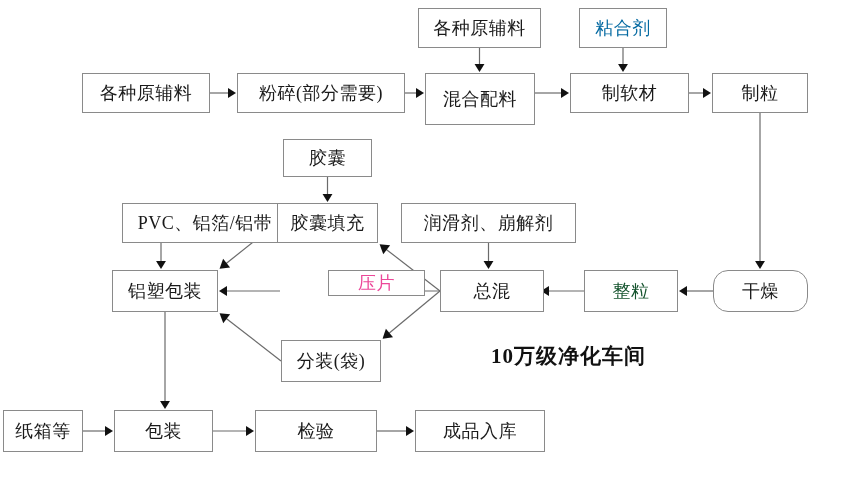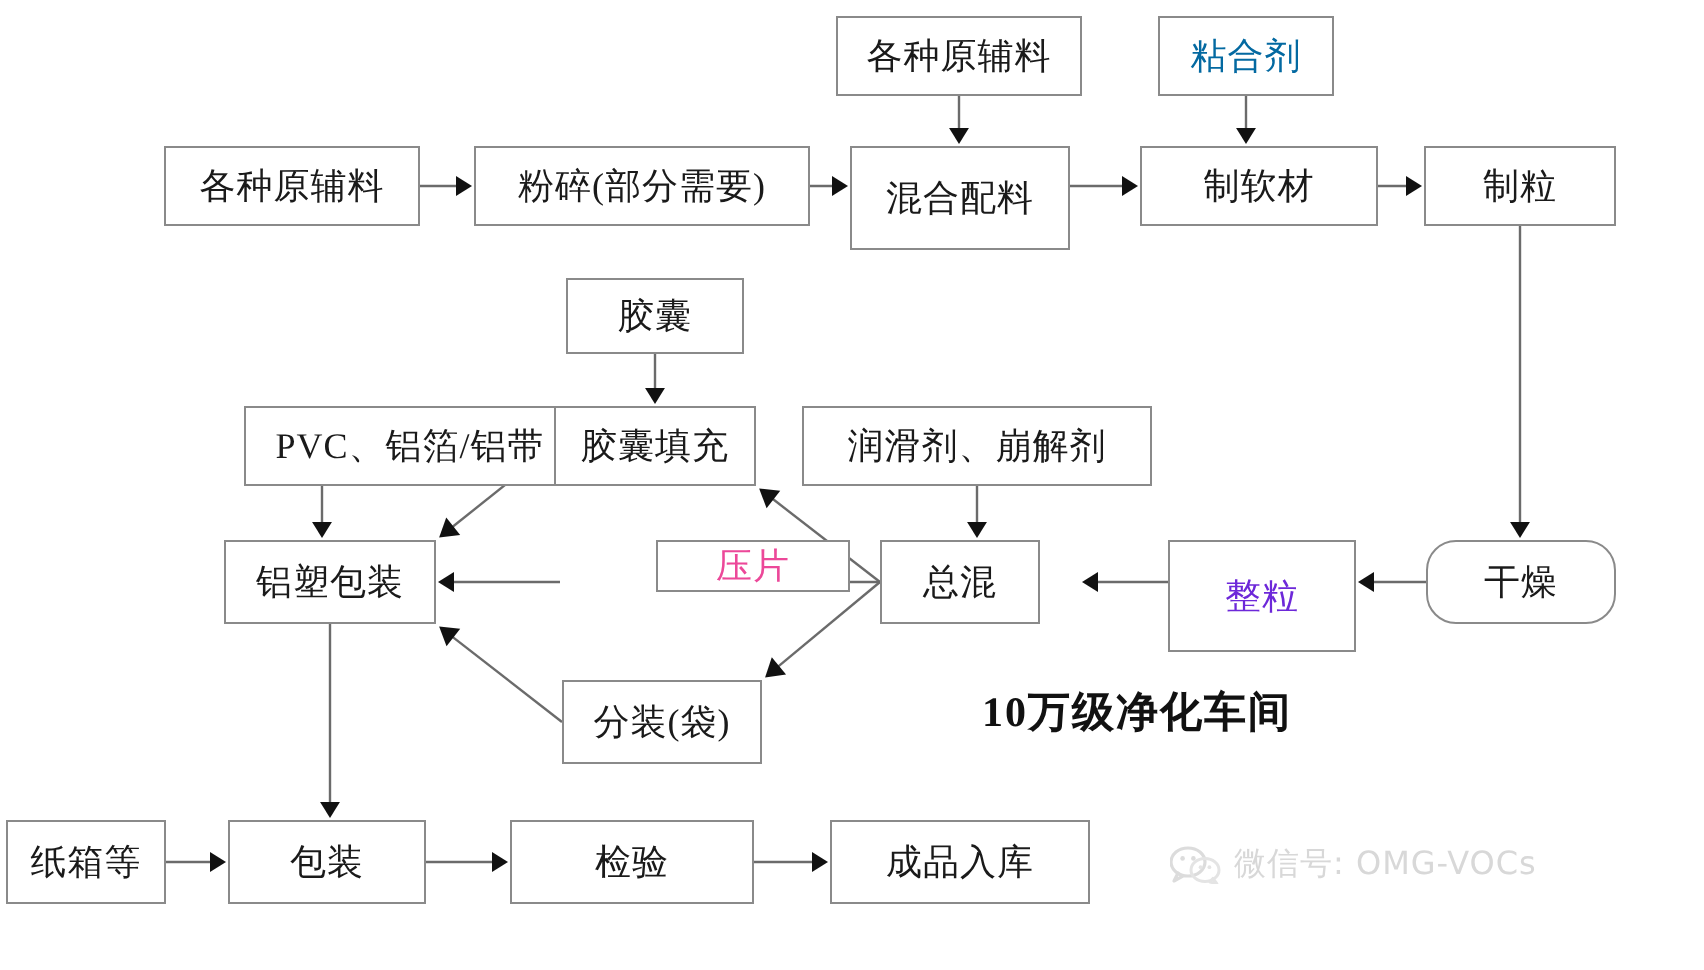--- a/index.html
+++ b/index.html
@@ -148,24 +148,24 @@
       </div>
       <div class="node" style="left: 401px; top: 203px; width: 175px; height: 40px; border-color: rgb(138, 138, 138); color: rgb(26, 26, 26);">
         <span>润滑剂、崩解剂</span>
       </div>
       <div class="node" style="left: 112px; top: 270px; width: 106px; height: 42px; border-color: rgb(138, 138, 138); color: rgb(26, 26, 26);">
         <span>铝塑包装</span>
       </div>
       <div class="node" style="left: 280px; top: 270px; width: 97px; height: 26px; border-color: rgb(138, 138, 138); color: #ec4899; margin-left: 48px;">
         <span>压片</span>
       </div>
-      <div class="node" style="left: 440px; top: 270px; width: 80px; height: 42px; border-color: rgb(138, 138, 138); color: rgb(26, 26, 26);">
+      <div class="node" style="left: 440px; top: 270px; width: 104px; height: 42px; border-color: rgb(138, 138, 138); color: rgb(26, 26, 26);">
         <span>总混</span>
       </div>
-      <div class="node" style="left: 584px; top: 270px; width: 94px; height: 56px; border-color: rgb(138, 138, 138); color: #6d28d9;">
+      <div class="node" style="left: 584px; top: 270px; width: 94px; height: 42px; border-color: rgb(138, 138, 138); color: #14532d;">
         <span>整粒</span>
       </div>
       <div class="node" style="left: 713px; top: 270px; width: 95px; height: 42px; border-color: rgb(138, 138, 138); color: rgb(26, 26, 26); border-radius: 15px;">
         <span>干燥</span>
       </div>
       <div class="node" style="left: 281px; top: 340px; width: 100px; height: 42px; border-color: rgb(138, 138, 138); color: rgb(26, 26, 26);">
         <span>分装(袋)</span>
       </div>
       <div class="node" style="left: 3px; top: 410px; width: 80px; height: 42px; border-color: rgb(138, 138, 138); color: rgb(26, 26, 26);">
         <span>纸箱等</span>
@@ -176,29 +176,14 @@
       <div class="node" style="left: 255px; top: 410px; width: 122px; height: 42px; border-color: rgb(138, 138, 138); color: rgb(26, 26, 26);">
         <span>检验</span>
       </div>
       <div class="node" style="left: 415px; top: 410px; width: 130px; height: 42px; border-color: rgb(138, 138, 138); color: rgb(26, 26, 26);">
         <span>成品入库</span>
       </div>
     </div>
 
   <div class="zone-label" id="zone-label" style="left: 491px; top: 342px;">10万级净化车间</div>
 
-  <div class="watermark" id="watermark" style="left: 585px; top: 422px; color: rgb(216, 216, 216);">
-    <span>
-      <svg width="26" height="19" viewBox="0 0 26 19">
-        <ellipse cx="9" cy="8" rx="8.5" ry="7" fill="none" stroke="#dcdcdc" stroke-width="1.6"></ellipse>
-        <path d="M4 13.5 L2 17.5 L6.2 15.2 Z" fill="none" stroke="#dcdcdc" stroke-width="1.6" stroke-linejoin="round"></path>
-        <circle cx="6.3" cy="6.2" r="1.15" fill="#dcdcdc"></circle>
-        <circle cx="11.7" cy="6.2" r="1.15" fill="#dcdcdc"></circle>
-        <ellipse cx="17.5" cy="12" rx="7" ry="5.8" fill="none" stroke="#e4e4e4" stroke-width="1.5"></ellipse>
-        <path d="M21.5 16.2 L23.4 18.8 L20 18 Z" fill="none" stroke="#e4e4e4" stroke-width="1.5" stroke-linejoin="round"></path>
-        <circle cx="15.3" cy="10.6" r="0.95" fill="#e4e4e4"></circle>
-        <circle cx="19.7" cy="10.6" r="0.95" fill="#e4e4e4"></circle>
-      </svg>
-    </span>
-    <span>微信号: OMG-VOCs</span>
-  </div>
 
 </div>
 
 </body></html>

